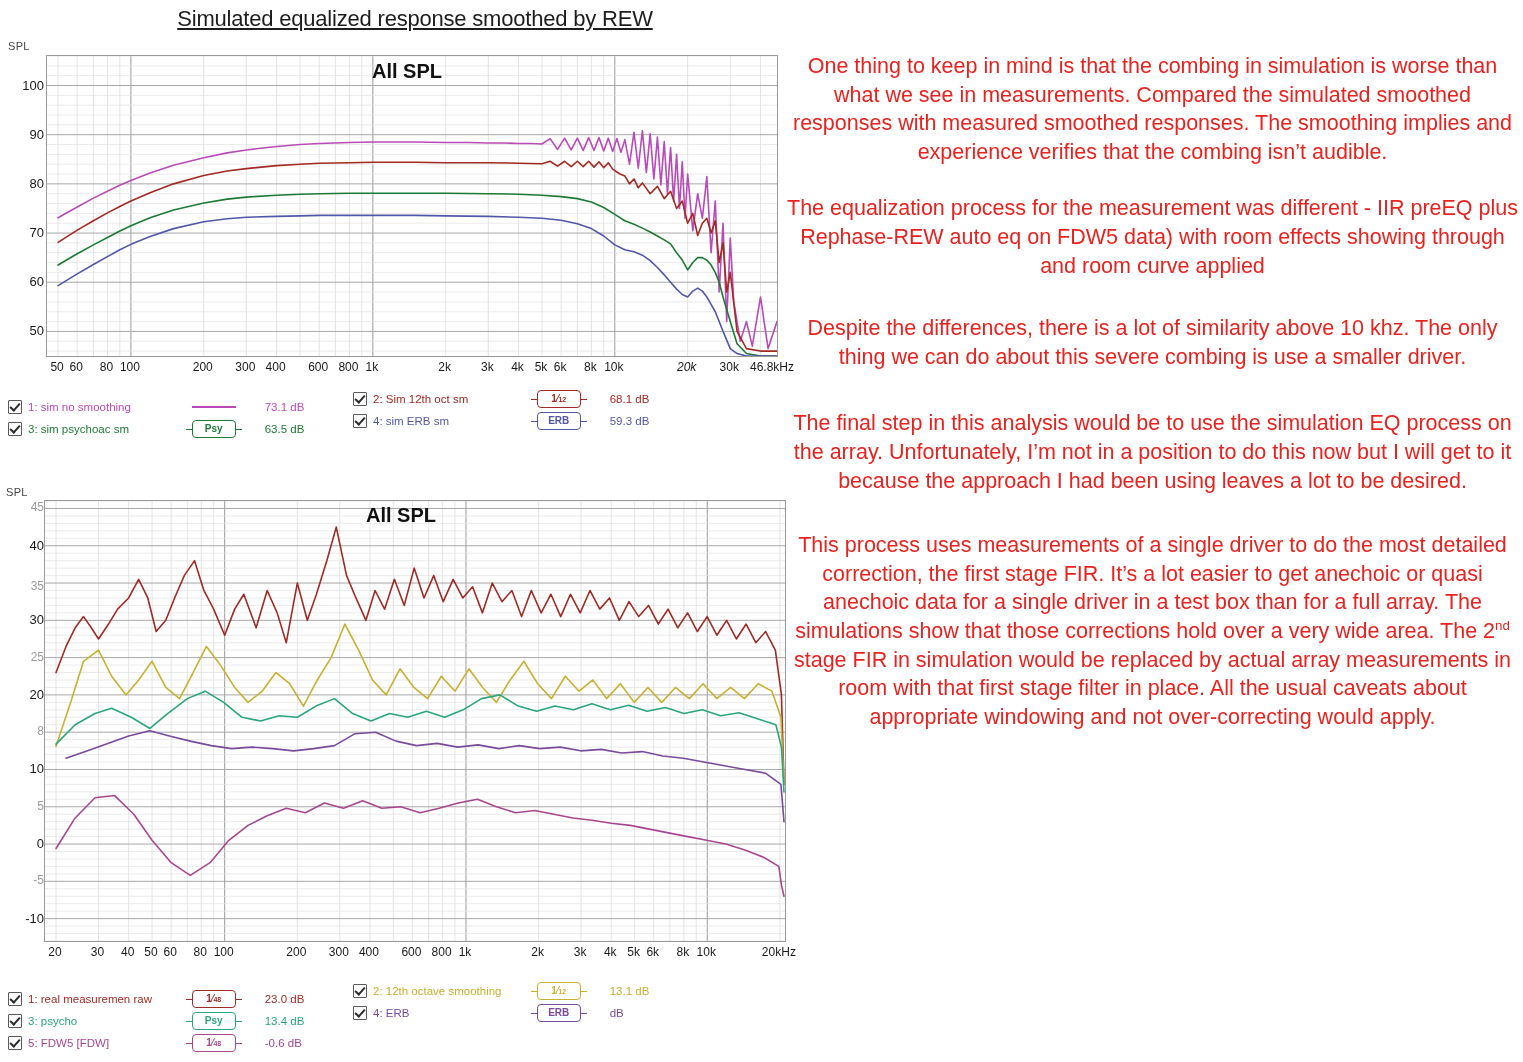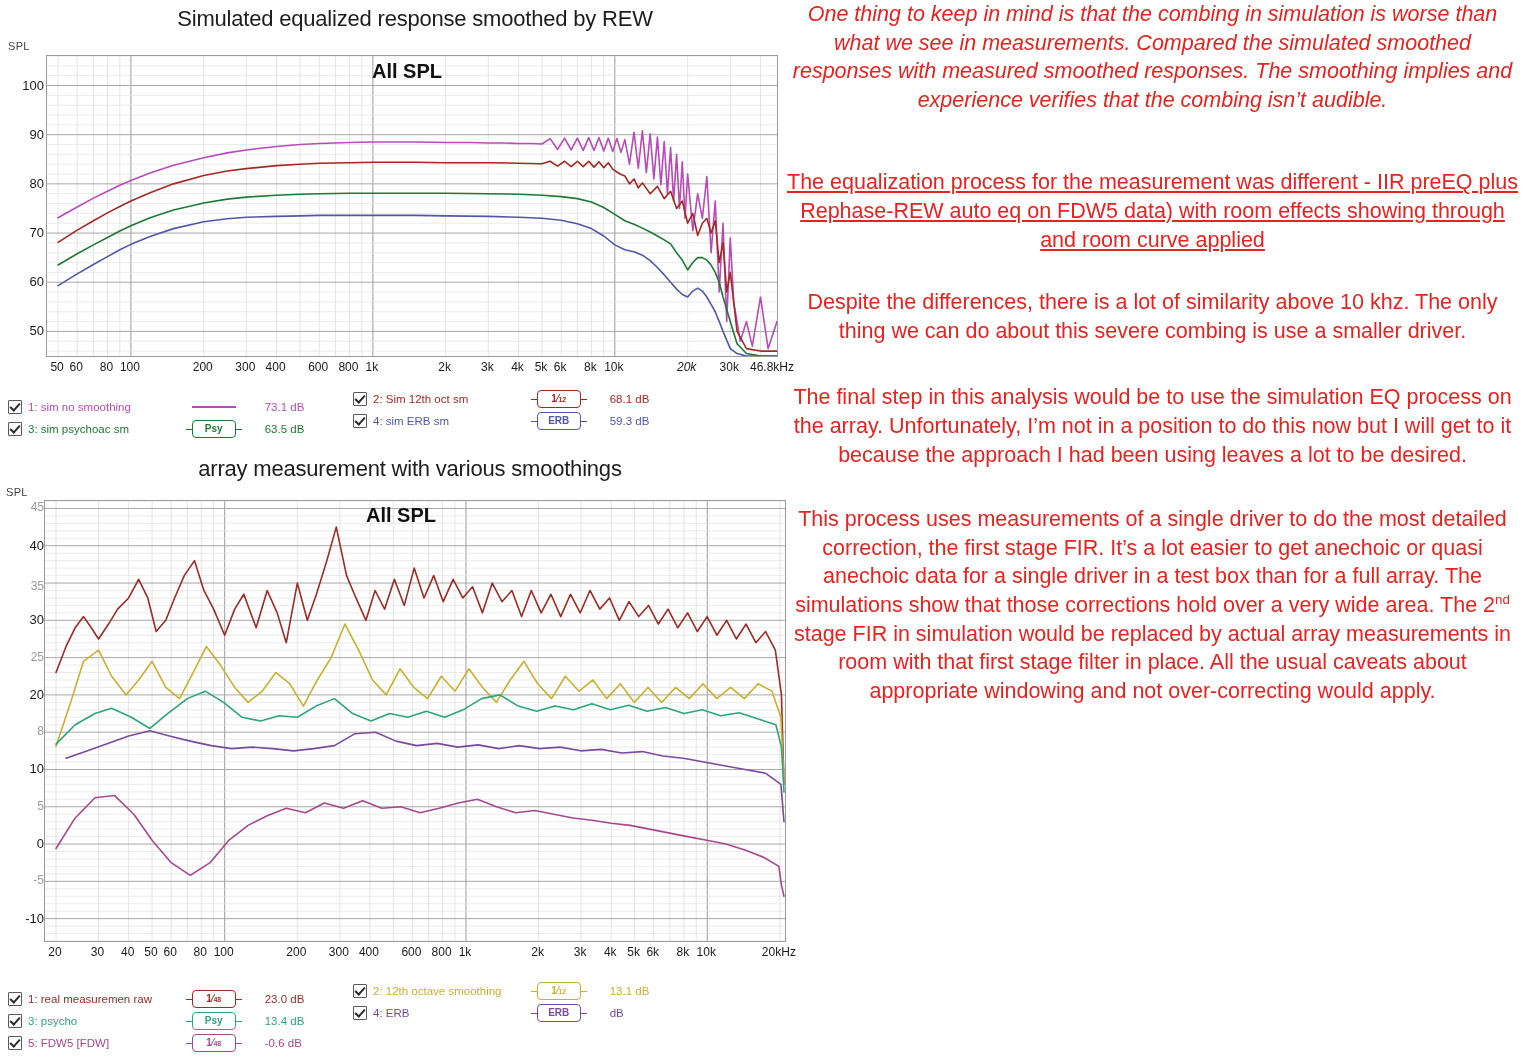--- a/index.html
+++ b/index.html
@@ -35,21 +35,21 @@
   #chart-block-2 { top: 452px; height: 610px; }
 
   .chart-title {
     text-align: center;
     font-size: 22px;
     font-weight: 500;
     color: #1d1d1d;
     letter-spacing: -0.2px;
     font-family: "Liberation Sans", sans-serif;
   }
-  #chart-block-1 .chart-title { padding: 6px 0 2px 0; margin-left: 40px; }
+  #chart-block-1 .chart-title { padding: 6px 0 2px 0; margin-left: 40px; text-decoration: underline; }
   #chart-block-2 .chart-title { padding: 4px 0 2px 0; margin-left: 30px; }
 
   .spl-axis-caption {
     position: absolute;
     font-size: 11px;
     color: #444;
     font-family: "Liberation Sans", sans-serif;
     letter-spacing: 0.3px;
   }
   .plot-area {
@@ -340,21 +340,20 @@
             <span class="legend-swatch" style="color: rgb(81, 87, 168);">
               <span class="pill">ERB</span>
             </span>
             <span class="legend-value" style="color: rgb(81, 87, 168);">59.3 dB</span>
           </div>
         </div>
       </div>
   </div>
 
   <div class="chart-block" id="chart-block-2">
-    <div class="chart-title">array measurement with various smoothings</div>
     <div class="spl-axis-caption" style="left:6px; top:34px;">SPL</div>
 
     <div class="ylabels" id="yl2" style="left:0px; top:48px; height:440px;">
         <div class="ylabel" style="top: 417.627px;">-10</div>
         <div class="ylabel minor" style="top: 380.339px;">-5</div>
         <div class="ylabel" style="top: 343.051px;">0</div>
         <div class="ylabel minor" style="top: 305.763px;">5</div>
         <div class="ylabel" style="top: 268.475px;">10</div>
         <div class="ylabel minor" style="top: 231.186px;">8</div>
         <div class="ylabel" style="top: 193.898px;">20</div>
@@ -539,18 +538,18 @@
             </span>
             <span class="legend-value" style="color: rgb(168, 71, 143);">-0.6 dB</span>
           </div>
           <div class="legend-cell colB"></div>
         </div>
       </div>
   </div>
 </div>
 
 <div class="right-column">
-  <div class="note" style="font-style:italic;">One thing to keep in mind is that the combing in simulation is worse than what we see in measurements.  Compared the simulated smoothed responses with measured smoothed responses.  The smoothing implies and experience verifies that the combing isn’t audible.</div>
-  <div class="note" style="margin-top:54px;text-decoration:underline;">The equalization process for the measurement was different - IIR preEQ plus Rephase-REW auto eq on FDW5 data) with room effects showing through and room curve applied</div>
+  <div class="note" style="margin-top:52px;">One thing to keep in mind is that the combing in simulation is worse than what we see in measurements.  Compared the simulated smoothed responses with measured smoothed responses.  The smoothing implies and experience verifies that the combing isn’t audible.</div>
+  <div class="note" style="margin-top:28px;">The equalization process for the measurement was different - IIR preEQ plus Rephase-REW auto eq on FDW5 data) with room effects showing through and room curve applied</div>
   <div class="note" style="margin-top:34px;">Despite the differences, there is a lot of similarity above 10 khz.  The only thing we can do about this severe combing is use a smaller driver.</div>
   <div class="note" style="margin-top:38px;">The final step in this analysis would be to  use the simulation EQ process on the array.  Unfortunately, I’m not in a position to do this now but I will get to it because the approach I had been using leaves a lot to be desired.</div>
   <div class="note" style="margin-top:36px;"><span>This process uses measurements of a single driver to do the most detailed correction, the first stage FIR.  It’s a lot easier to get anechoic or quasi anechoic data for a single driver in a test box than for a full array. The simulations show that those corrections hold over a very wide area.   The 2</span><sup>nd</sup><span> stage FIR in simulation would be replaced by actual array measurements in room with that first stage filter in place. All the usual caveats about appropriate windowing and not over-correcting would apply.</span></div>
 </div>
 
 </body></html>

